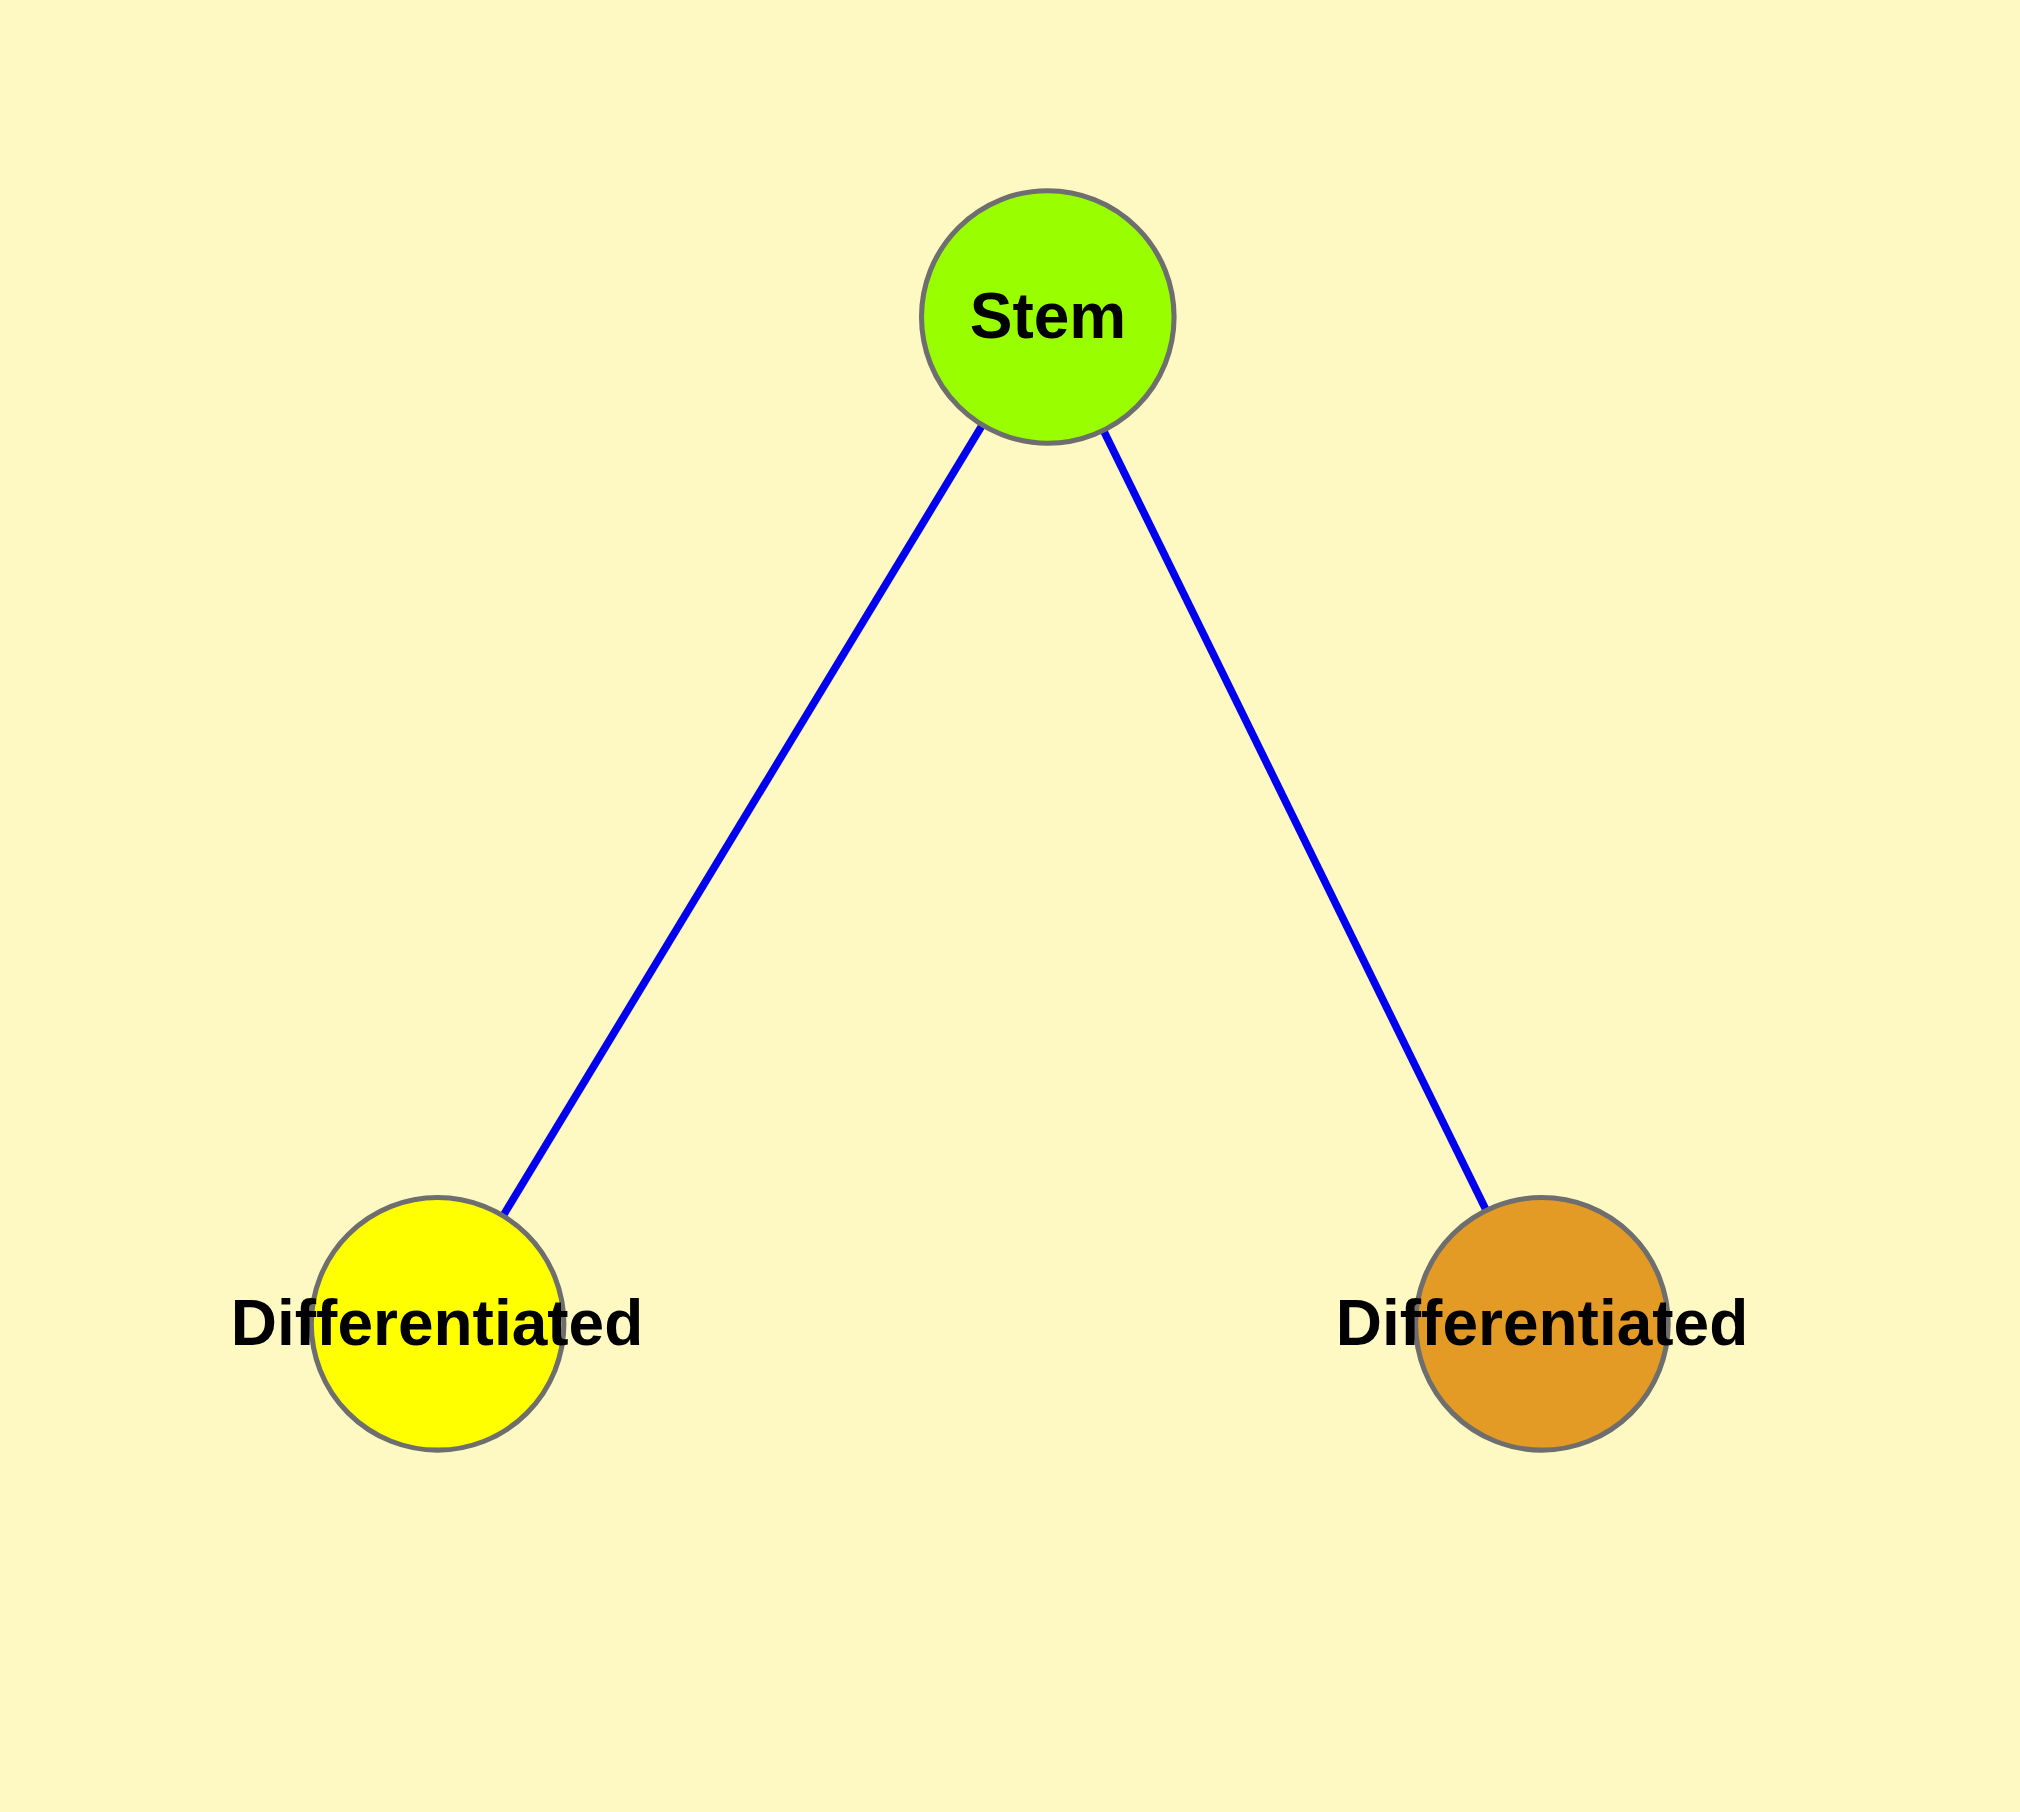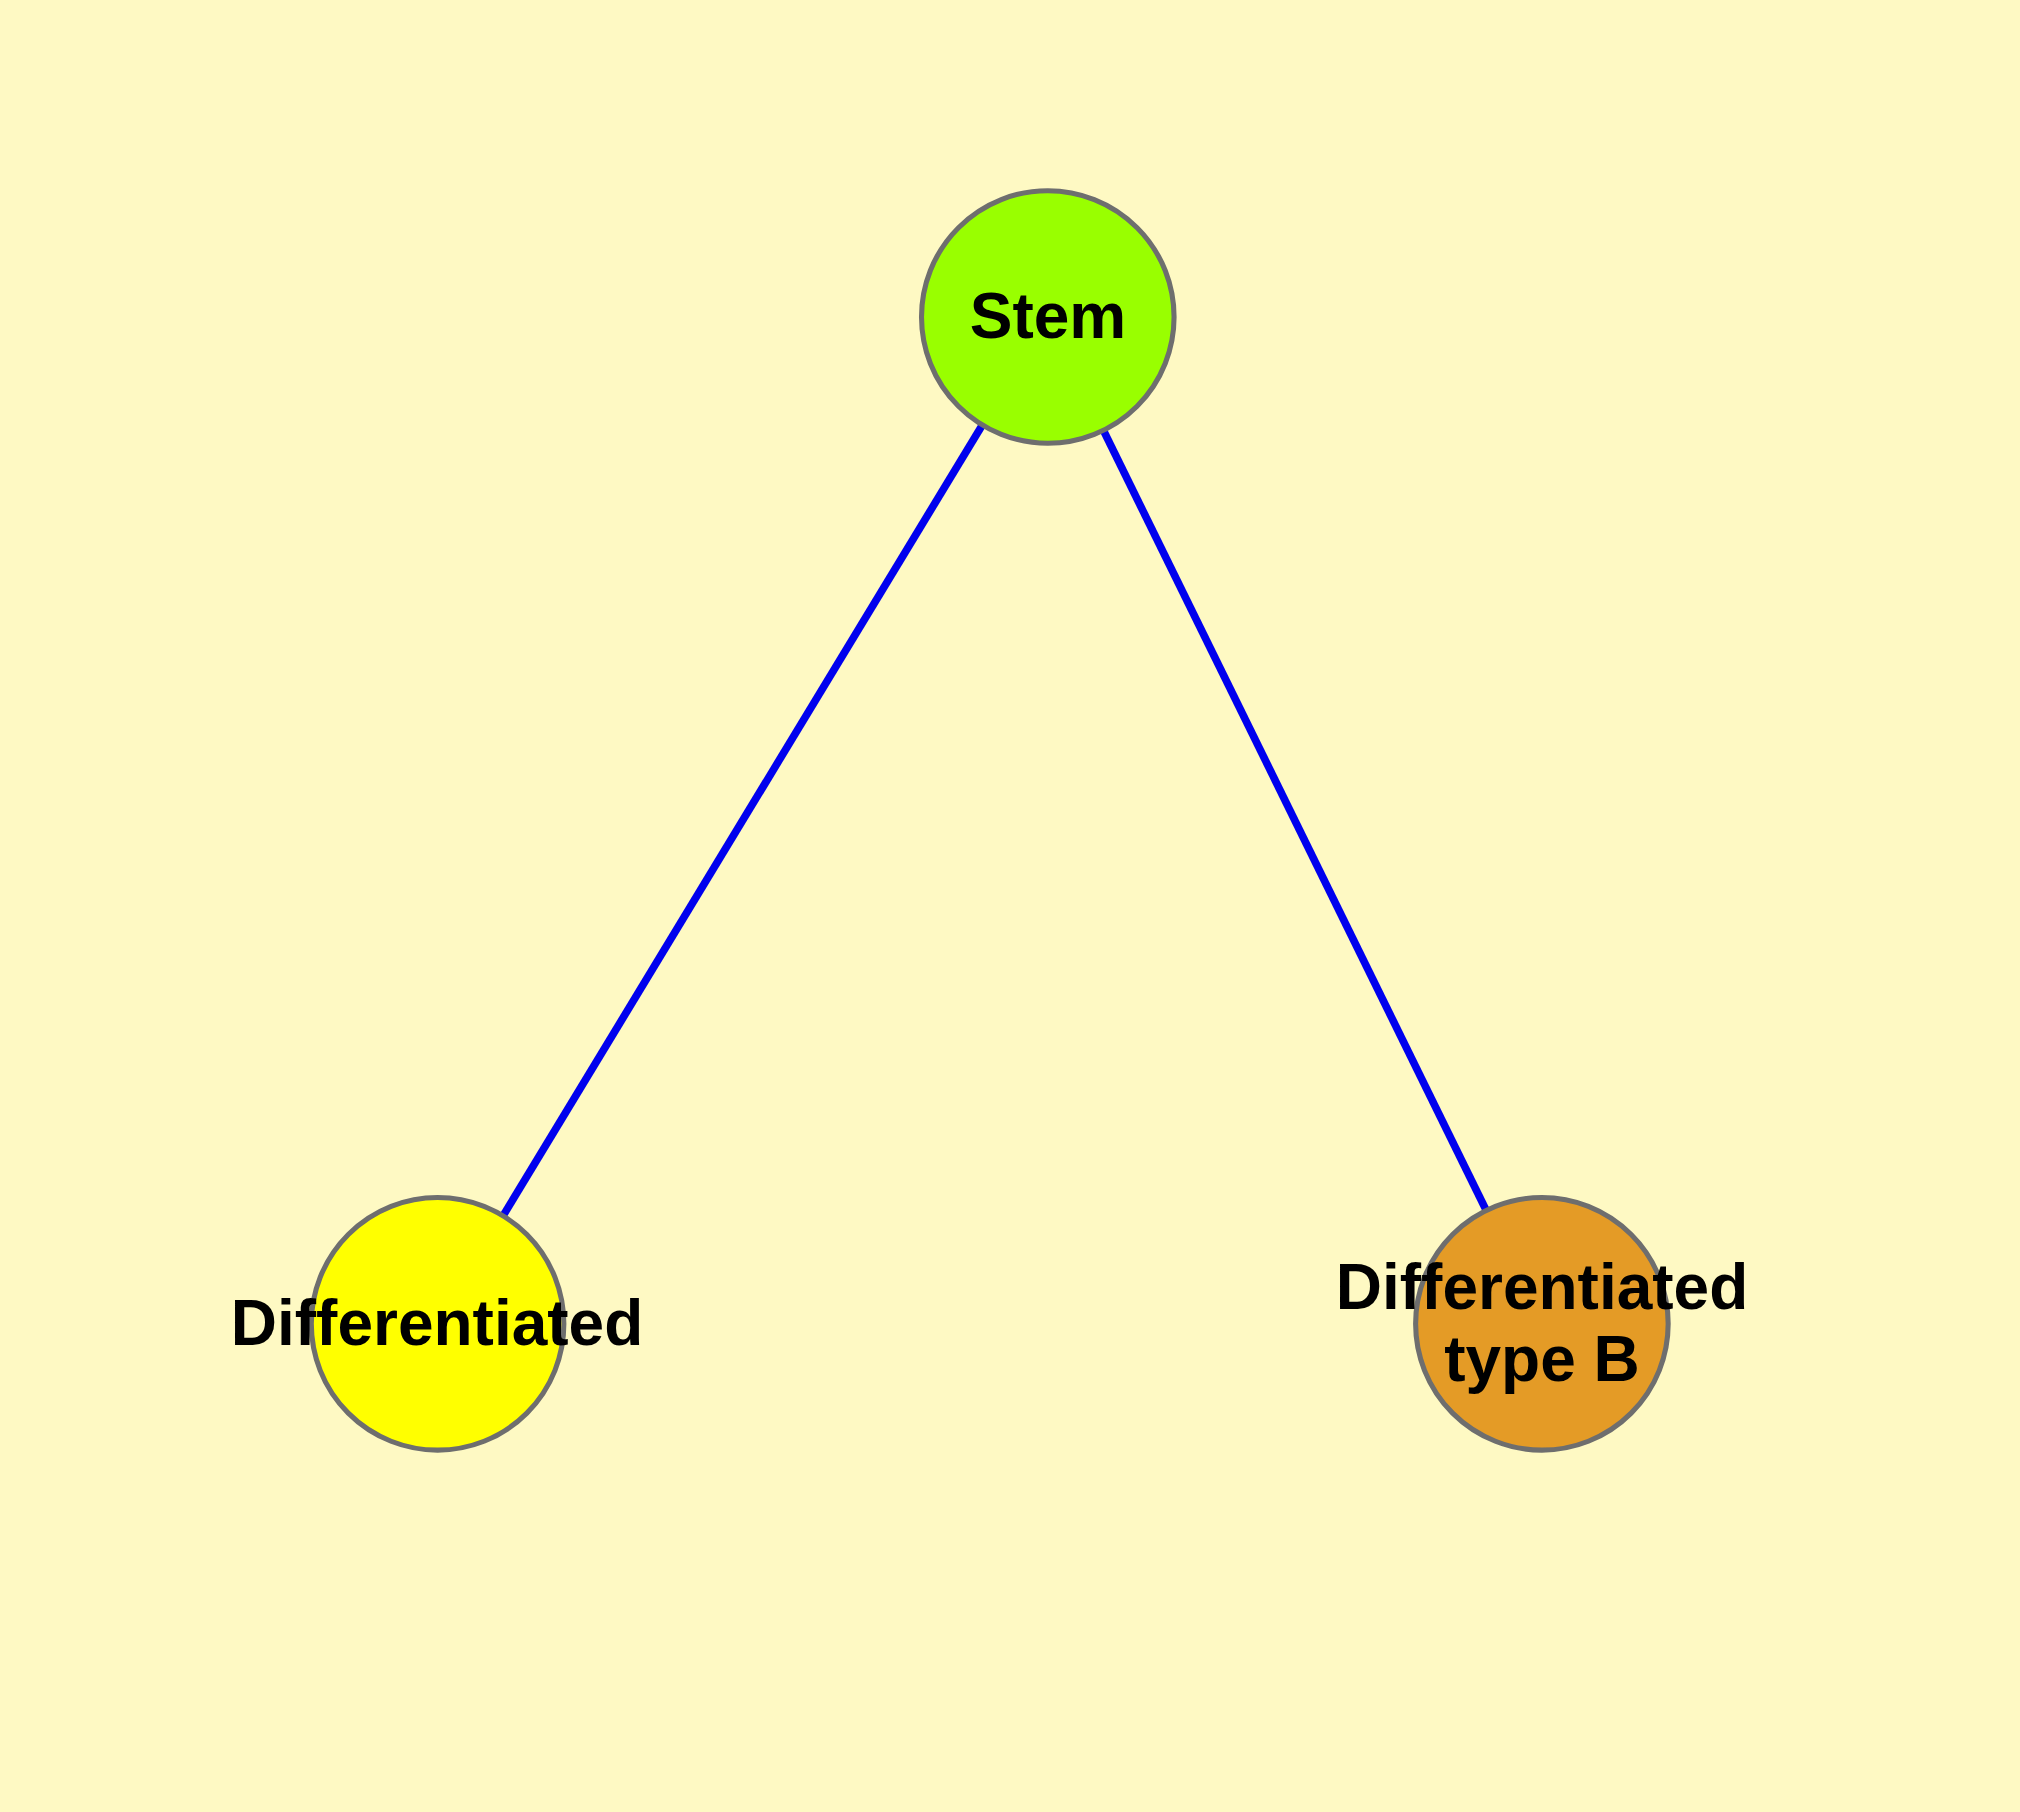--- a/index.html
+++ b/index.html
@@ -55,18 +55,17 @@
 
   <div id="label-layer">
       <div class="node-label" style="left: 1048px; top: 317px; font-size: 64px; color: rgb(0, 0, 0);">
         <span class="line">Stem</span>
       </div>
       <div class="node-label" style="left: 437px; top: 1324px; font-size: 64px; color: rgb(0, 0, 0);">
         <span class="line">Differentiated</span>
       </div>
       <div class="node-label" style="left: 1542px; top: 1324px; font-size: 64px; color: rgb(0, 0, 0);">
         <span class="line">Differentiated</span>
-        <span class="line">type B</span>
       </div>
     </div>
 
 </div>
 
 
 </body></html>

